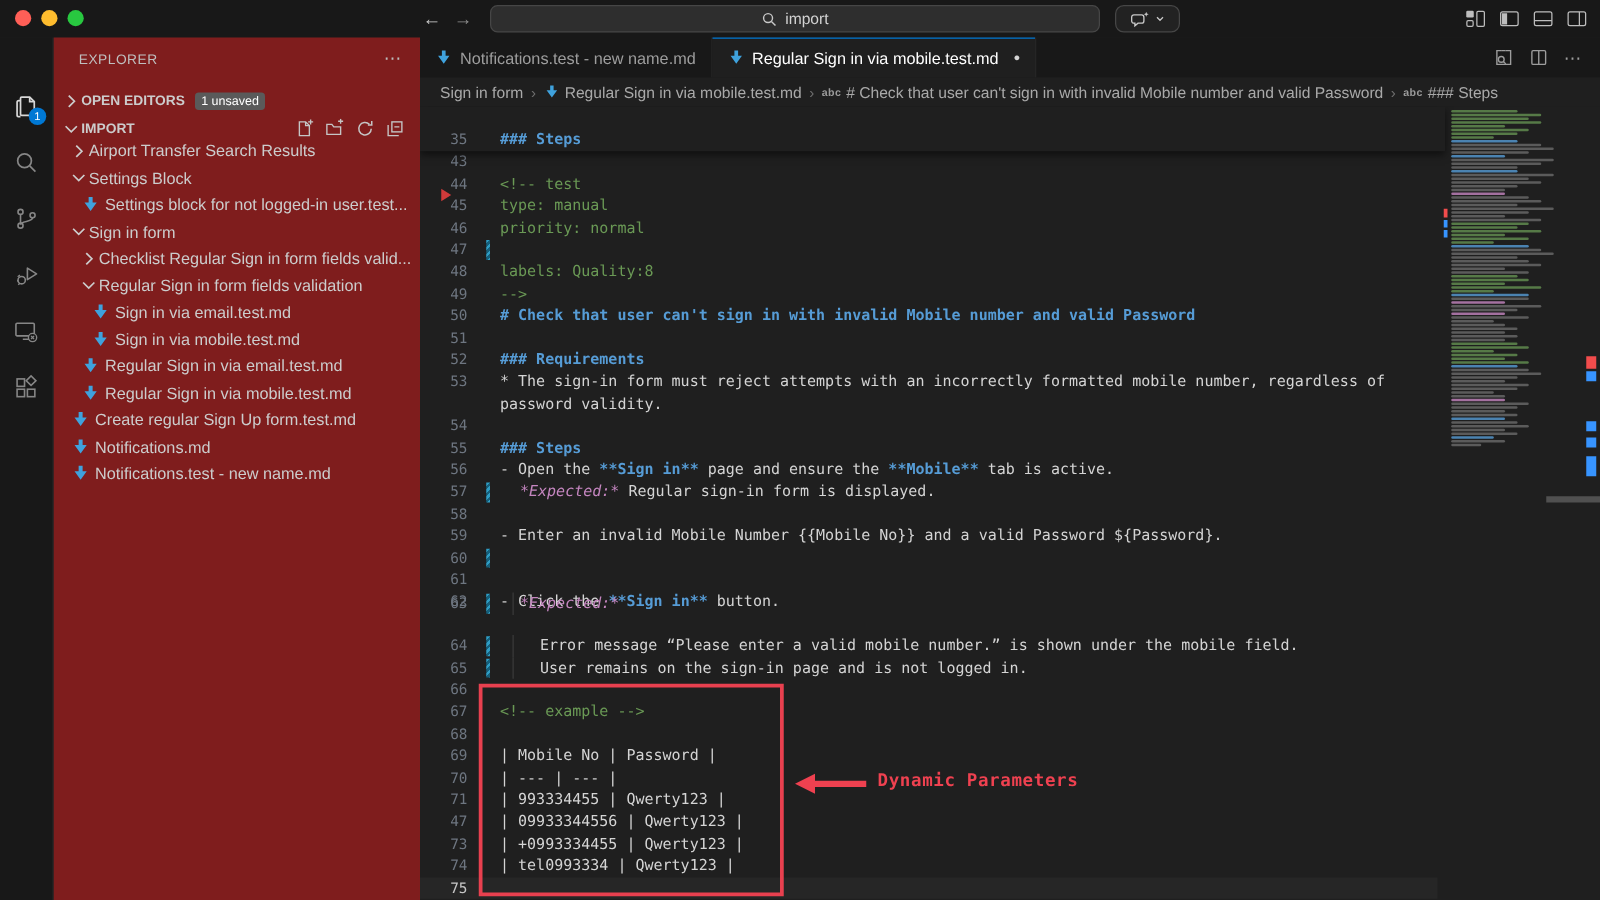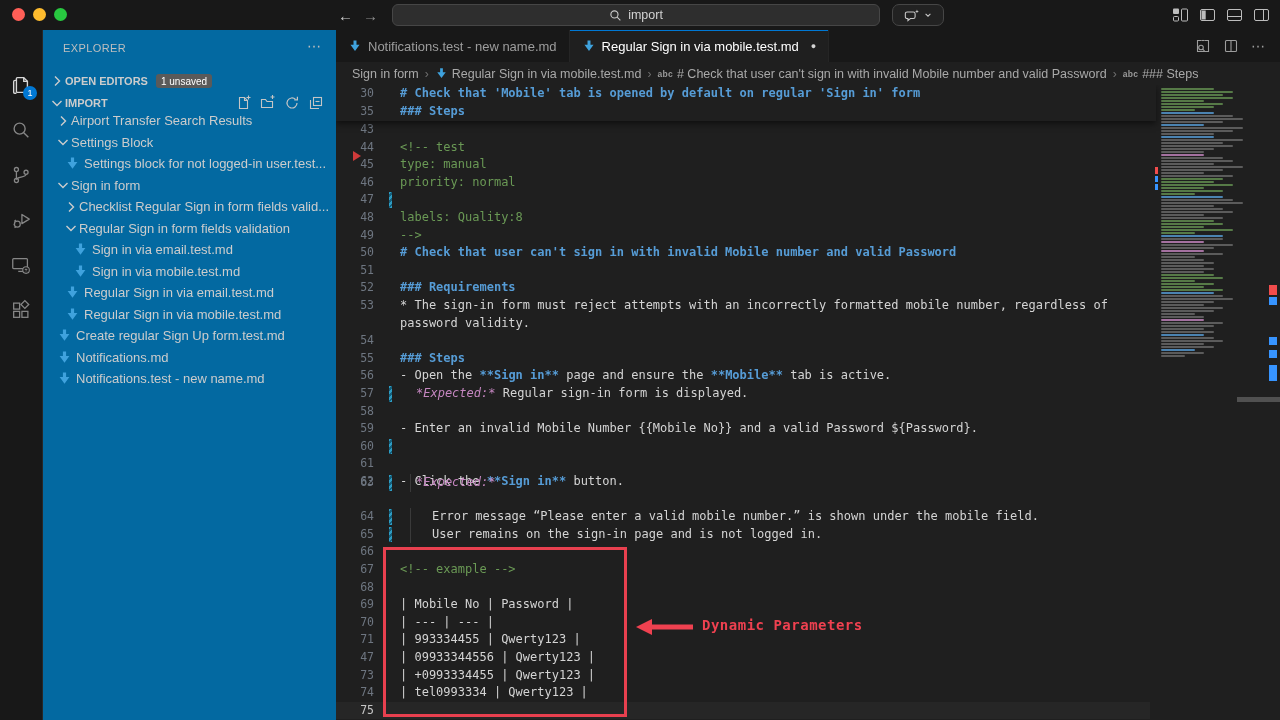--- a/index.html
+++ b/index.html
@@ -12,21 +12,21 @@
        border:1px solid #464646;border-radius:6px;display:flex;align-items:center;justify-content:center;
        gap:6px;color:#d2d2d2;font-size:12.5px;}
   .copilot{position:absolute;left:892px;top:4px;width:50px;height:20px;border:1px solid #464646;
        background:#222;border-radius:7px;display:flex;align-items:center;justify-content:center;gap:4px;color:#bdbdbd;}
   .winbtns{position:absolute;right:10px;top:0;height:30px;display:flex;gap:10px;align-items:center;}
   .navarr{position:absolute;top:0;height:30px;display:flex;align-items:center;color:#cfcfcf;font-size:15px;}
   
   .abar{position:absolute;left:0;top:30px;bottom:0;width:42px;background:#181818;border-right:1px solid #272727;}
   .aicon{position:absolute;left:10px;width:22px;height:22px;}
   
-  .sidebar{position:absolute;left:43px;top:30px;bottom:0;width:293px;background:#0369a1;color:#cccccc;}
+  .sidebar{position:absolute;left:43px;top:30px;bottom:0;width:293px;background:#7f1d1d;color:#cccccc;}
   .sb-title{position:absolute;top:12px;left:20px;font-size:11px;color:#bfbfbf;letter-spacing:.4px;}
   .sb-more{position:absolute;top:8px;right:14px;color:#bdbdbd;font-size:14px;letter-spacing:1px;cursor:default;}
   .sb-row{position:absolute;left:0;right:0;height:22px;display:flex;align-items:center;font-size:11px;font-weight:bold;color:#cccccc;}
   .badge{background:#5a5a5a;color:#fff;font-weight:normal;font-size:10px;border-radius:3px;padding:1.5px 5px;margin-left:8px;}
   .hdr-actions{margin-left:auto;display:flex;gap:8px;padding-right:12px;}
   .tree{position:absolute;top:80px;left:0;right:0;}
   .trow{height:21.5px;display:flex;align-items:center;font-size:13px;font-weight:normal;color:#cccccc;white-space:nowrap;overflow:hidden;}
   .trow .fi{margin:0 4px 0 2px;flex:0 0 auto;}
   .tw{flex:0 0 16px;height:16px;}
   .tw.exp{transform:rotate(90deg);}
@@ -495,24 +495,20 @@
           <span class="ln">74</span>
           <span class="ct" style="padding-left:0px"><span class="sg-p">| tel0993334 | Qwerty123 |</span></span>
         </div>
         <div class="code-row cur" style="top: 616.8px;">
           <span class="ln">75</span>
           <span class="ct" style="padding-left:0px"></span>
         </div>
       </div>
 
     <div class="sticky">
-        <div class="code-row" style="top: 0px;">
-          <span class="ln">30</span>
-          <span class="ct" style="padding-left:0px"><span class="sg-h"># Check that 'Mobile' tab is opened by default on regular 'Sign in' form</span></span>
-        </div>
         <div class="code-row" style="top: 17.6px;">
           <span class="ln">35</span>
           <span class="ct" style="padding-left:0px"><span class="sg-h">### Steps</span></span>
         </div>
       </div>
 
     <div class="rbox"></div>
     <svg class="rarrow" width="62" height="18" viewBox="0 0 62 18">
       <line x1="14" y1="9" x2="58" y2="9" stroke="#ef4150" stroke-width="5"></line>
       <polygon points="1,9 17,1 17,17" fill="#ef4150"></polygon>

